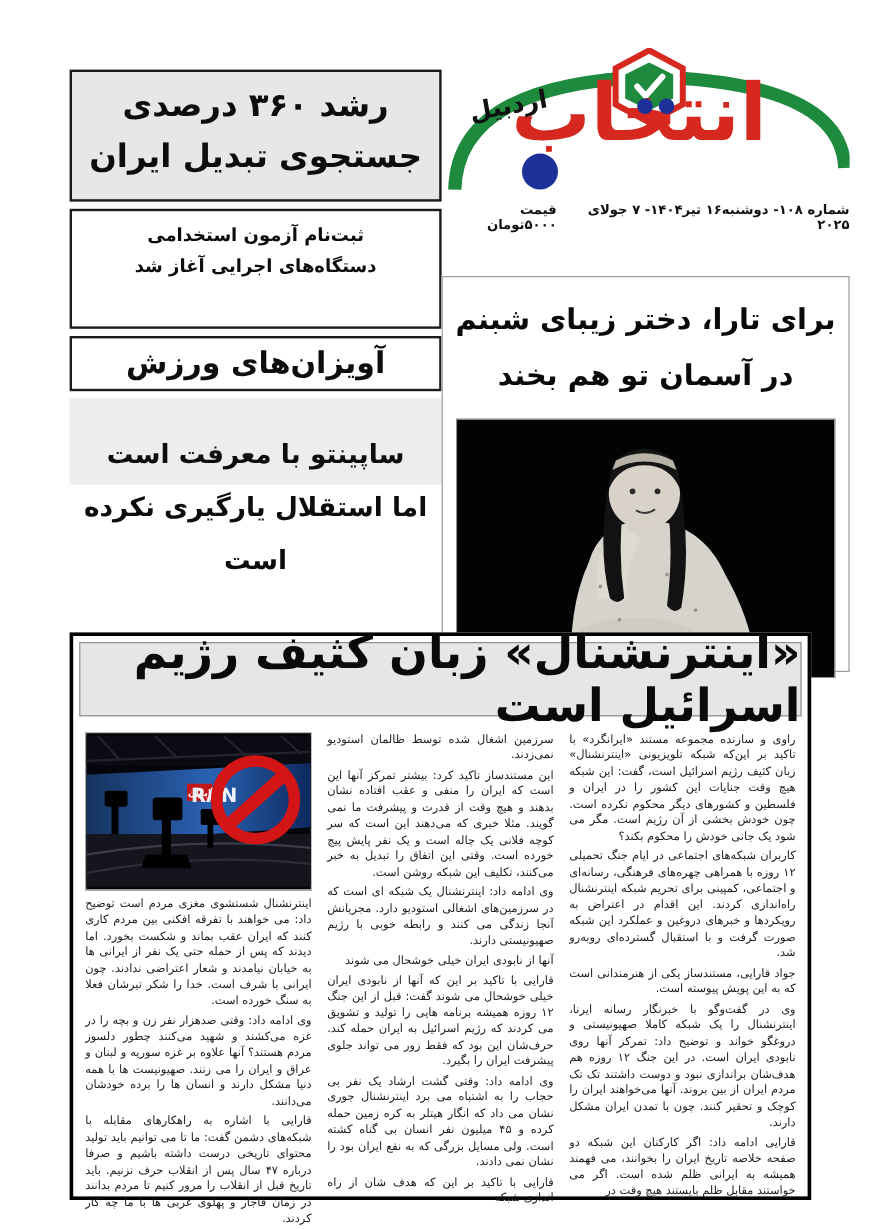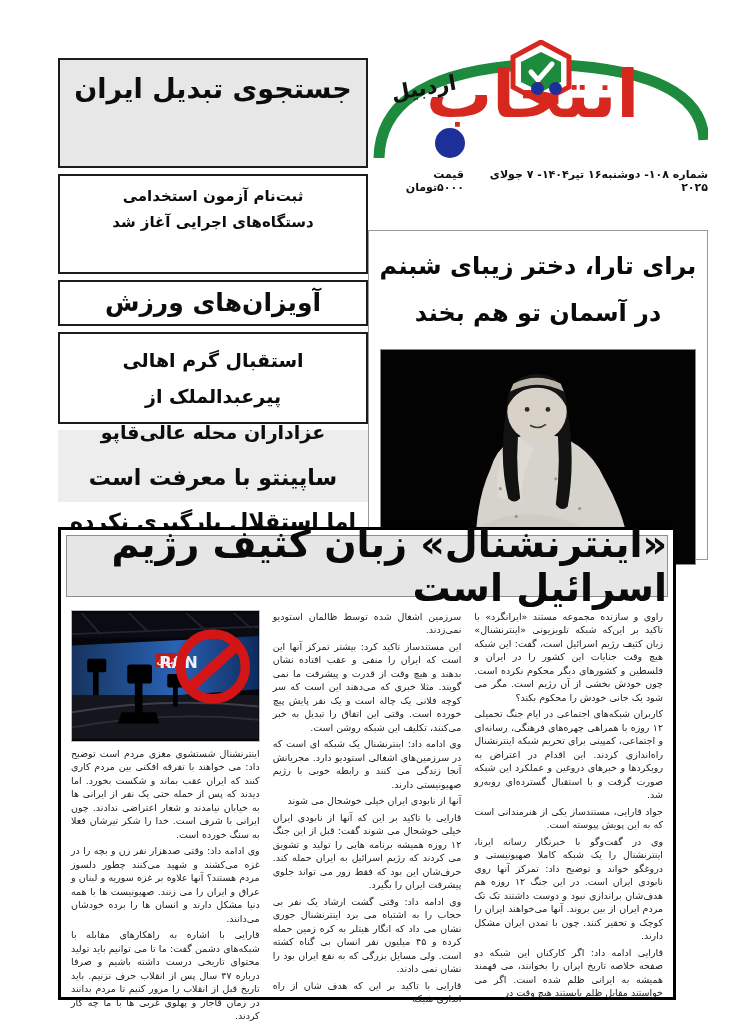--- a/index.html
+++ b/index.html
@@ -75,32 +75,29 @@
     <div class="logo-city">اردبیل</div>
   </div>
 
   <div class="dateline">
     <span>شماره ۱۰۸-  دوشنبه۱۶ تیر۱۴۰۴- ۷ جولای ۲۰۲۵</span>
     <span>قیمت ۵۰۰۰تومان</span>
   </div>
 
   <div class="leftcol">
     <div class="hbox gray box1">
+      <span class="h-line">رشد ۳۶۰ درصدی</span>
       <span class="h-line">جستجوی تبدیل ایران</span>
     </div>
     <div class="hbox box2">
       <span class="h-line">ثبت‌نام آزمون استخدامی</span>
       <span class="h-line">دستگاه‌های اجرایی آغاز شد</span>
     </div>
     <div class="hbox box3">
       <span class="h-line">آویزان‌های ورزش</span>
-    </div>
-    <div class="hbox box4">
-      <span class="h-line">استقبال گرم اهالی پیرعبدالملک از</span>
-      <span class="h-line">عزاداران محله عالی‌قاپو</span>
     </div>
     <div class="hbox noborder box5">
       <span class="h-line">ساپینتو با معرفت است</span>
       <span class="h-line">اما استقلال یارگیری نکرده است</span>
     </div>
   </div>
 
   <div class="feature">
     <div class="feature-headline">
       <span class="h-line">برای تارا، دختر زیبای شبنم</span>

